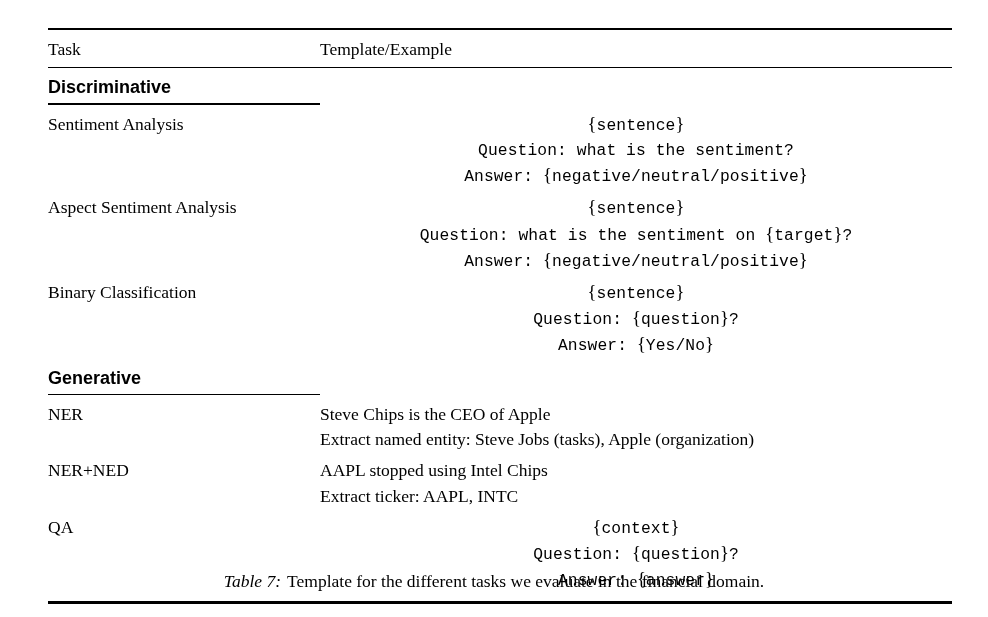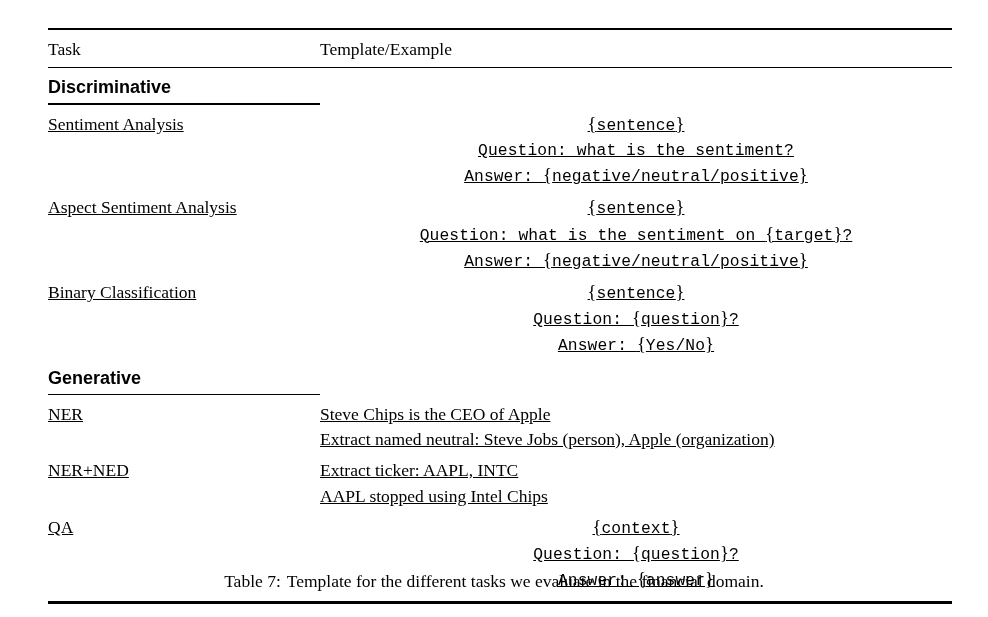--- a/index.html
+++ b/index.html
@@ -74,21 +74,21 @@
     font-family: Liberation Sans, sans-serif;
     font-weight: bold;
     font-size: 18px;
     line-height: 22px;
     padding-top: 8px;
     padding-bottom: 5px;
     white-space: nowrap;
   }
 
   
-  .body-row { padding-top: 6px; text-decoration: underline; }
+  .body-row { padding-top: 6px; }
   .body-row.first { padding-top: 7px; }
 
   
   .mono {
     font-family: "Liberation Mono", "DejaVu Sans Mono", monospace;
     font-size: 16.3px;
     line-height: 25.2px;
     letter-spacing: 0.1px;
     white-space: pre;
     text-align: center;
@@ -109,21 +109,21 @@
   .caption {
     position: absolute;
     left: 0;
     top: 570px;
     width: 988px;
     text-align: center;
     font-family: "Liberation Serif", serif;
     font-size: 17.5px;
     line-height: 22px;
   }
-  .caption .cap-label { margin-right: 6px; }
+  .caption .cap-label { margin-right: 6px; font-style: italic; }
 </style>
 </head>
 <body>
 
 <div class="page">
 
   <div class="table-wrap">
 
     <div class="rule rule-thick"></div>
 
@@ -162,28 +162,28 @@
             <div class="mono">Question: <span class="brace">{</span>question<span class="brace">}</span>?</div>
             <div class="mono">Answer: <span class="brace">{</span>Yes/No<span class="brace">}</span></div>
           </div>
         </div>
         <div class="section-head">Generative</div>
         <div class="rule-partial"></div>
         <div class="row body-row first">
           <div class="col-task">NER</div>
           <div class="col-tmpl">
             <div class="serif-line">Steve Chips is the CEO of Apple</div>
-            <div class="serif-line">Extract named neutral: Steve Jobs (person), Apple (organization)</div>
+            <div class="serif-line">Extract named entity: Steve Jobs (tasks), Apple (organization)</div>
           </div>
         </div>
         <div class="row body-row">
           <div class="col-task">NER+NED</div>
           <div class="col-tmpl">
+            <div class="serif-line">AAPL stopped using Intel Chips</div>
             <div class="serif-line">Extract ticker: AAPL, INTC</div>
-            <div class="serif-line">AAPL stopped using Intel Chips</div>
           </div>
         </div>
         <div class="row body-row">
           <div class="col-task">QA</div>
           <div class="col-tmpl">
             <div class="mono"><span class="brace">{</span>context<span class="brace">}</span></div>
             <div class="mono">Question: <span class="brace">{</span>question<span class="brace">}</span>?</div>
             <div class="mono">Answer: <span class="brace">{</span>answer<span class="brace">}</span></div>
           </div>
         </div>

